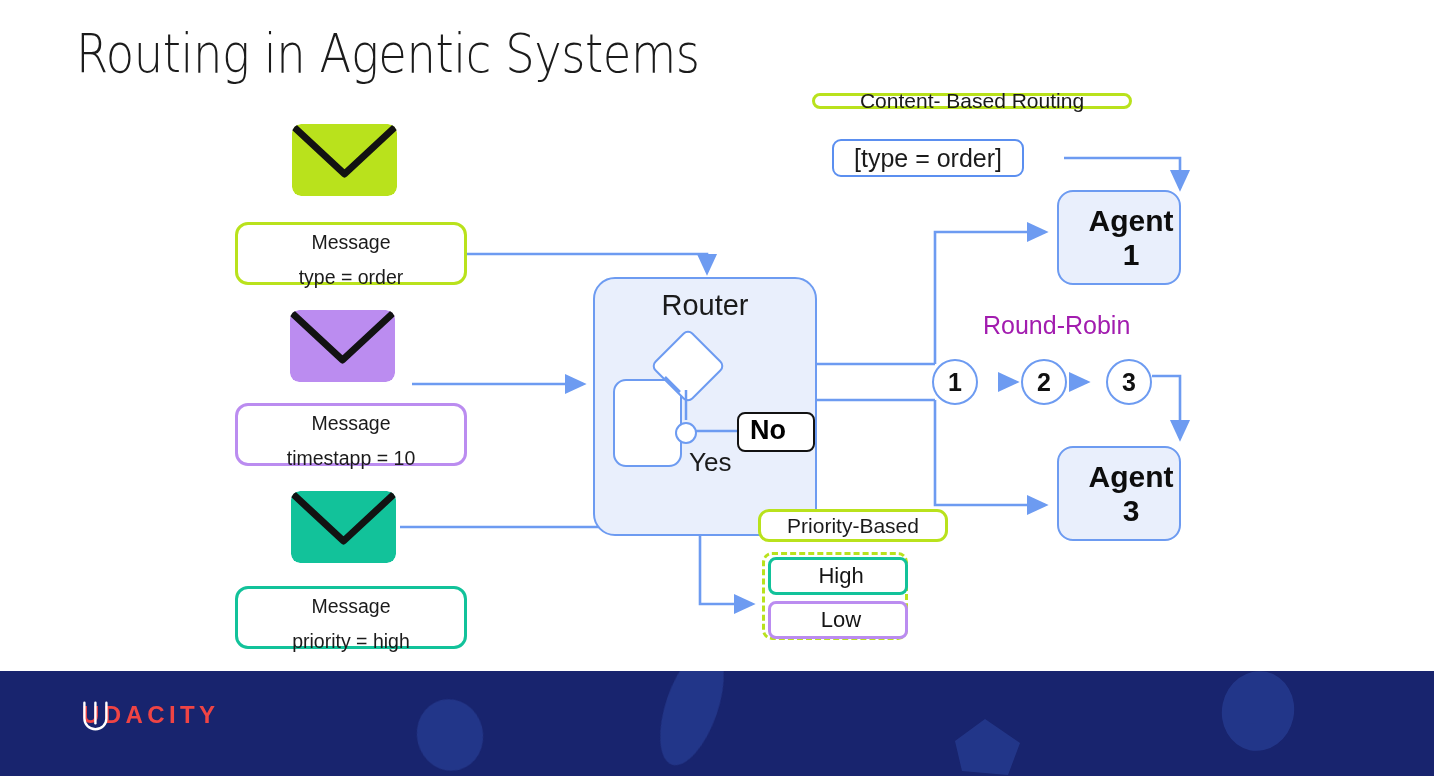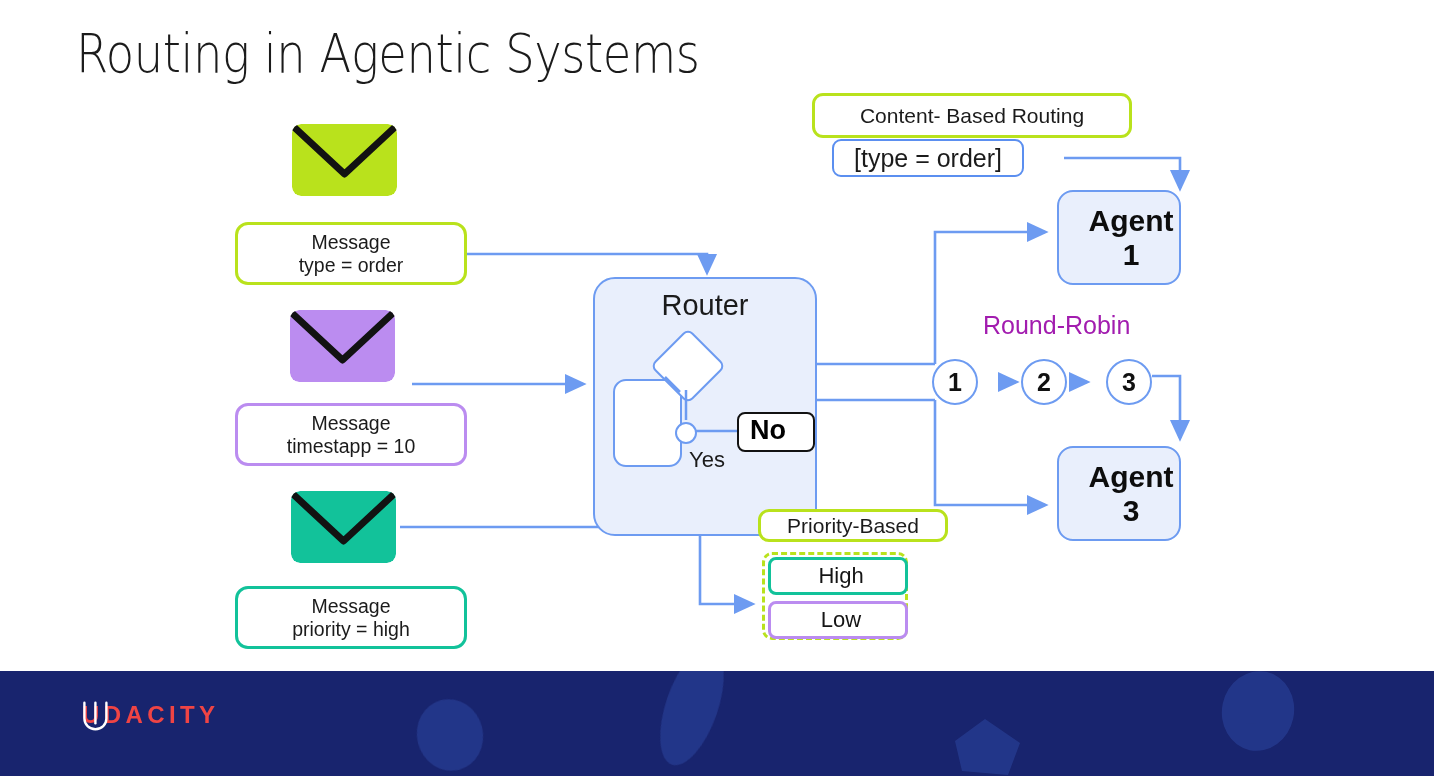--- a/index.html
+++ b/index.html
@@ -55,21 +55,21 @@
     display:flex;
     flex-direction:column;
     align-items:center;
     justify-content:center;
     line-height:1.18;
     font-size:19.5px;
     color:#1b1b1b;
     text-align:center;
     box-sizing:border-box;
   }
-  .msgbox span{display:block;white-space:nowrap;}
+  .msgbox span{display:block;white-space:nowrap;margin-top:12px;}
 
   
   #router{
     position:absolute;
     left:593px; top:277px;
     width:224px; height:259px;
     background:#e9effc;
     border:2.5px solid #6d9bf1;
     border-radius:22px;
     box-sizing:border-box;
@@ -106,21 +106,21 @@
     left:80px; top:143px;
     width:22px; height:22px;
     background:#ffffff;
     border:2.5px solid #6d9bf1;
     border-radius:50%;
     box-sizing:border-box;
   }
   #yes-label{
     position:absolute;
     left:94px; top:168px;
-    font-size:22px;
+    font-size:26px;
     color:#1b1b1b;
   }
   #no-badge{
     position:absolute;
     left:737px; top:412px;
     background:#ffffff;
     border:2.5px solid #121212;
     border-radius:8px;
     padding:2px 27px 4px 11px;
     font-size:27px;
@@ -306,21 +306,21 @@
   </div>
   <svg style="position:absolute;left:593px;top:277px;width:224px;height:213px;pointer-events:none;" viewBox="0 0 224 213" xmlns="http://www.w3.org/2000/svg">
     <g stroke="#6d9bf1" stroke-width="2.5" fill="none">
       <path d="M87,115 L72,100"></path>
       <path d="M93,113 L93,143"></path>
       <path d="M102,154 L148,154"></path>
     </g>
   </svg>
   <div id="no-badge">No</div>
 
-  <div class="tagbox" style="left:812px; top:93px; width:320px; height:45px;">
+  <div class="tagbox" style="left:812px; top:93px; width:320px; height:16px;">
     <span>Content- Based Routing</span>
   </div>
   <div class="tagbox blue" style="left:832px; top:139px; width:192px; height:38px;">
     <span>[type = order]</span>
   </div>
 
   <div class="agent" style="left:1057px; top:190px;">
     <span>Agent</span>
     <span>1</span>
   </div>

